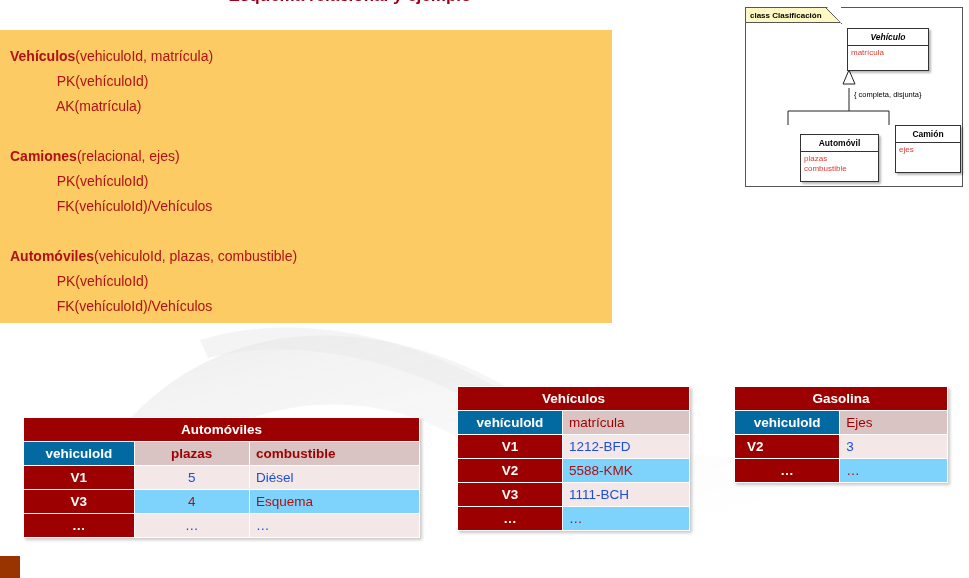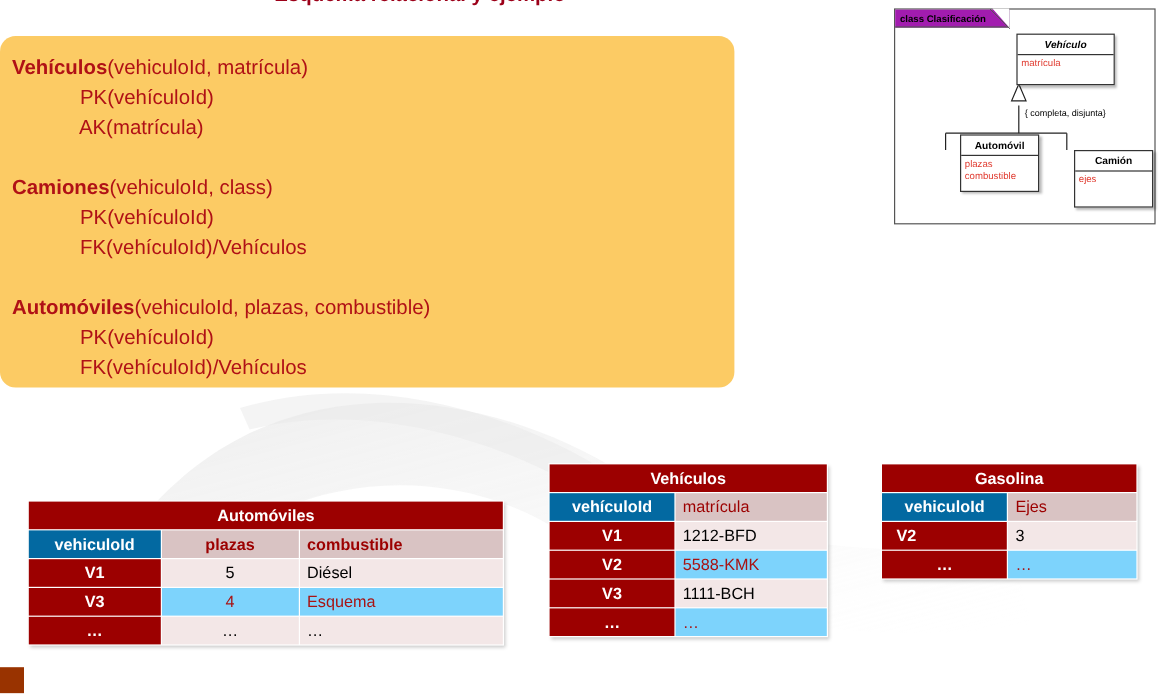--- a/index.html
+++ b/index.html
@@ -36,23 +36,22 @@
     white-space: nowrap;
   }
 
   
   .schema-panel {
     position: absolute;
     left: 0; top: 30px;
     width: 612px; height: 293px;
     background: #FCCB64;
     color: #B01116;
-    font-size: 17px;
+    font-size: 14px;
     padding: 14px 0 0 10px;
-    border-radius: 13px;
   }
   .schema-line { white-space: pre; line-height: 25px; }
   .schema-line .rel { font-weight: bold; }
   .schema-gap { height: 25px; }
 
   
   .uml {
     position: absolute;
     left: 745px; top: 7px;
     width: 218px; height: 180px;
@@ -63,21 +62,21 @@
     position: absolute;
     left: 0; top: 0;
     height: 15px;
     padding: 0 18px 0 4px;
     border-right: 1px solid #555;
     border-bottom: 1px solid #555;
     font-size: 8px;
     font-weight: bold;
     color: #000;
     line-height: 15px;
-    background: #a21caf;
+    background: #fef9c3;
     white-space: nowrap;
   }
   .uml-tab::after {
     content: "";
     position: absolute;
     right: -1px; top: -1px;
     width: 0; height: 0;
     border-left: 14px solid transparent;
     border-top: 16px solid #ffffff;
   }
@@ -147,21 +146,21 @@
     background: #D9C3C3;
     color: #9C0000;
     font-weight: bold;
   }
   .rt-head.plain { font-weight: normal; }
   .rt-key {
     background: #9C0000;
     color: #ffffff;
     font-weight: bold;
   }
-  .rt-cell-a { background: #F3E7E7; color: #000000; }
+  .rt-cell-a { background: #F3E7E7; color: #1d4ed8; }
   .rt-cell-b { background: #7dd3fc; color: #A81414; }
   .rt-cell-a.left, .rt-cell-b.left { text-align: left; }
 
   
   .corner-accent {
     position: absolute;
     left: 0; top: 556px;
     width: 20px; height: 22px;
     background: #993300;
   }
@@ -183,21 +182,21 @@
     <path d="M200,340 C300,310 420,336 520,402 L505,420 C410,360 300,335 208,358 Z" fill="#d8d8d8" opacity="0.5"></path>
   </svg>
 
   <div class="slide-title">Esquema relacional y ejemplo</div>
 
   <div class="schema-panel">
     <div class="schema-line"><span class="rel">Vehículos</span><span>(vehiculoId, matrícula)</span></div>
     <div class="schema-line"><span class="rel"></span><span>            PK(vehículoId)</span></div>
     <div class="schema-line"><span class="rel"></span><span>            AK(matrícula)</span></div>
     <div class="schema-gap"></div>
-    <div class="schema-line"><span class="rel">Camiones</span><span>(vehiculoId, class)</span></div>
+    <div class="schema-line"><span class="rel">Camiones</span><span>(relacional, ejes)</span></div>
     <div class="schema-line"><span class="rel"></span><span>            PK(vehículoId)</span></div>
     <div class="schema-line"><span class="rel"></span><span>            FK(vehículoId)/Vehículos</span></div>
     <div class="schema-gap"></div>
     <div class="schema-line"><span class="rel">Automóviles</span><span>(vehiculoId, plazas, combustible)</span></div>
     <div class="schema-line"><span class="rel"></span><span>            PK(vehículoId)</span></div>
     <div class="schema-line"><span class="rel"></span><span>            FK(vehículoId)/Vehículos</span></div>
   </div>
 
   <div class="uml">
     <div class="uml-tab">class Clasificación</div>
@@ -216,21 +215,21 @@
 
     <div class="cls" style="left:62px; top:20px; width:82px; height:43px;">
       <div class="cls-name italic">Vehículo</div>
       <div class="cls-attrs">
         <div>matrícula</div>
       </div>
     </div>
 
     <div class="uml-label" style="left:108px; top:82px;">{ completa, disjunta}</div>
 
-    <div class="cls" style="left:15px; top:104px; width:66px; height:48px;">
+    <div class="cls" style="left:15px; top:126px; width:79px; height:48px;">
       <div class="cls-name">Automóvil</div>
       <div class="cls-attrs">
         <div>plazas</div>
         <div>combustible</div>
       </div>
     </div>
 
     <div class="cls" style="left:110px; top:117px; width:66px; height:48px;">
       <div class="cls-name">Camión</div>
       <div class="cls-attrs">

